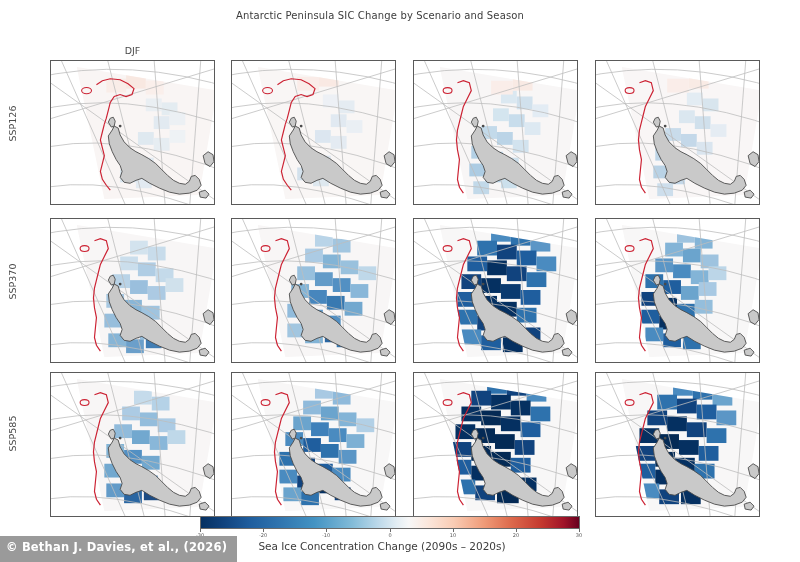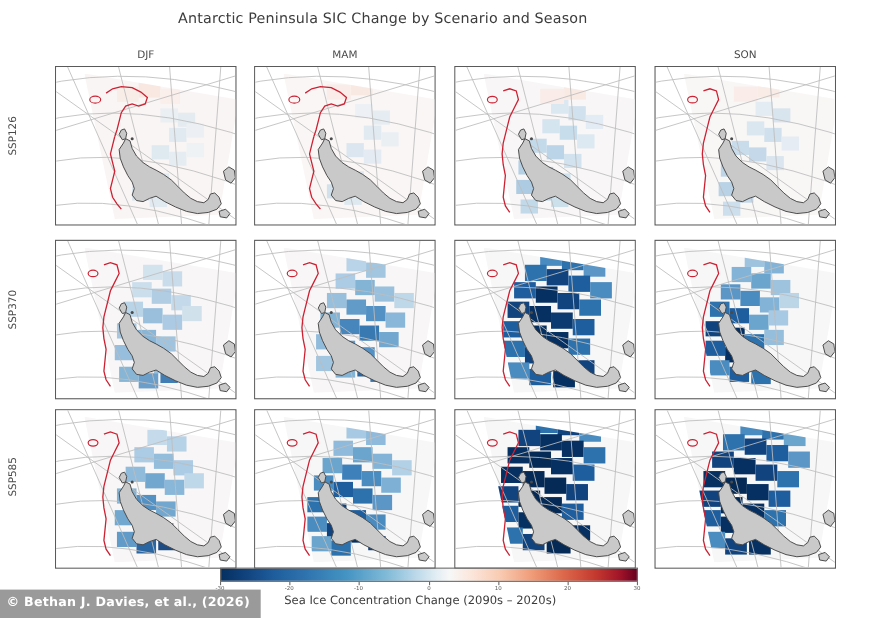--- a/index.html
+++ b/index.html
@@ -17,23 +17,24 @@
   .figure {
     position: absolute;
     inset: 0;
     background: #ffffff;
   }
   
   .fig-title {
     position: absolute;
     top: 10px; left: 0; width: 696px;
     text-align: center;
-    font-size: 13px;
+    font-size: 10px;
     color: #3c3c3c;
     letter-spacing: 0.15px;
+    padding-left: 32px;
   }
   
   .col-header {
     position: absolute;
     top: 45px;
     font-size: 9.5px;
     color: #4a4a4a;
     text-align: center;
     width: 165px;
   }
@@ -132,22 +133,20 @@
   }
 </style>
 </head>
 <body>
 
 <div class="figure">
 
   <div class="fig-title">Antarctic Peninsula SIC Change by Scenario and Season</div>
 
   <div class="col-header" style="left:50px;">DJF</div>
-  <div class="col-header" style="left:231px;">MAM</div>
-  <div class="col-header" style="left:595px;">SON</div>
 
   <div class="row-label" style="top:125px;  margin-top:-7px; margin-left:-69px;">SSP126</div>
   <div class="row-label" style="top:283px;  margin-top:-7px; margin-left:-69px;">SSP370</div>
   <div class="row-label" style="top:435px;  margin-top:-7px; margin-left:-69px;">SSP585</div>
 
   <svg width="0" height="0" style="position:absolute" aria-hidden="true">
     <defs>
 
       <g id="graticule">
         <g stroke="#bdbdbd" stroke-width="0.8" fill="none">

